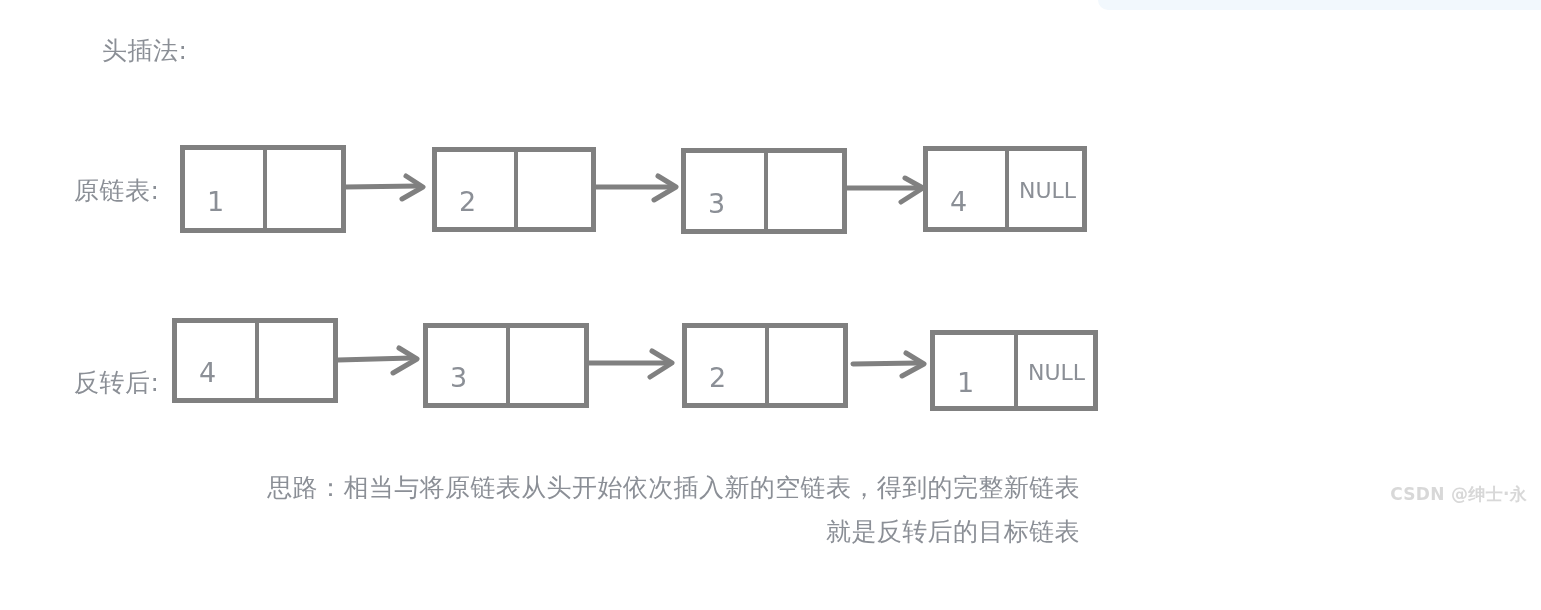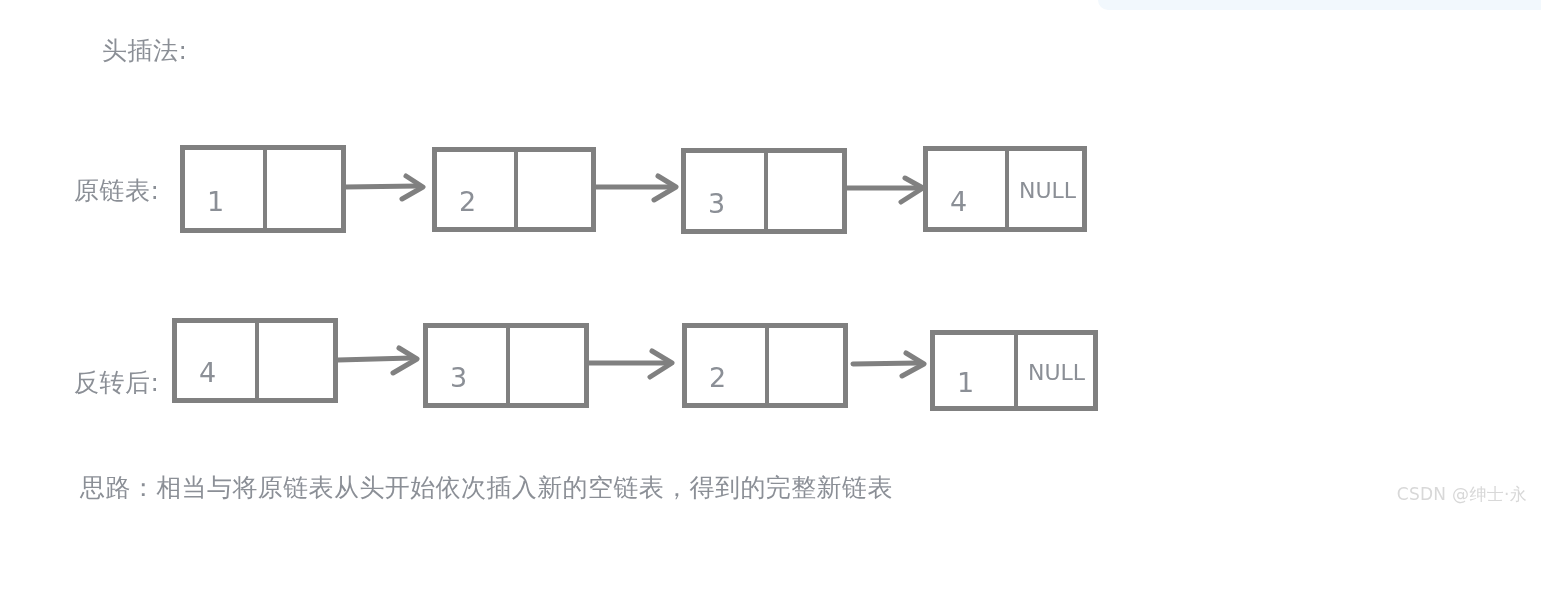--- a/index.html
+++ b/index.html
@@ -101,31 +101,32 @@
   .note {
     position: absolute;
     left: 80px;
     top: 466px;
     width: 1000px;
     font-size: 25px;
     line-height: 44px;
     color: #8b8f96;
     letter-spacing: 0.4px;
   }
-  .note-line { display: block; white-space: nowrap; }
+  .note-line { display: block; white-space: nowrap; text-align: right; }
   .note-line.l2 { padding-left: 4px; }
 
   .watermark {
     position: absolute;
     right: 14px;
     bottom: 10px;
     font-size: 17px;
     color: #d8d8d8;
     letter-spacing: 0.3px;
     white-space: nowrap;
+    font-weight: bold;
   }
 </style>
 </head>
 <body>
 
 <div class="canvas">
 
   <div class="top-strip"></div>
 
   <div class="heading">头插法:</div>
@@ -243,17 +244,18 @@
     <div class="cell data" style="width:79px;">
       <span class="cell-text">1</span>
     </div>
     <div class="cell next" style="width:79px;">
       <span class="cell-text">NULL</span>
     </div>
   </div>
 
   <div class="note">
     <span class="note-line l1">思路：相当与将原链表从头开始依次插入新的空链表，得到的完整新链表</span>
+    <span class="note-line l2">就是反转后的目标链表</span>
   </div>
 
   <div class="watermark">CSDN @绅士·永</div>
 
 </div>
 
 </body></html>

